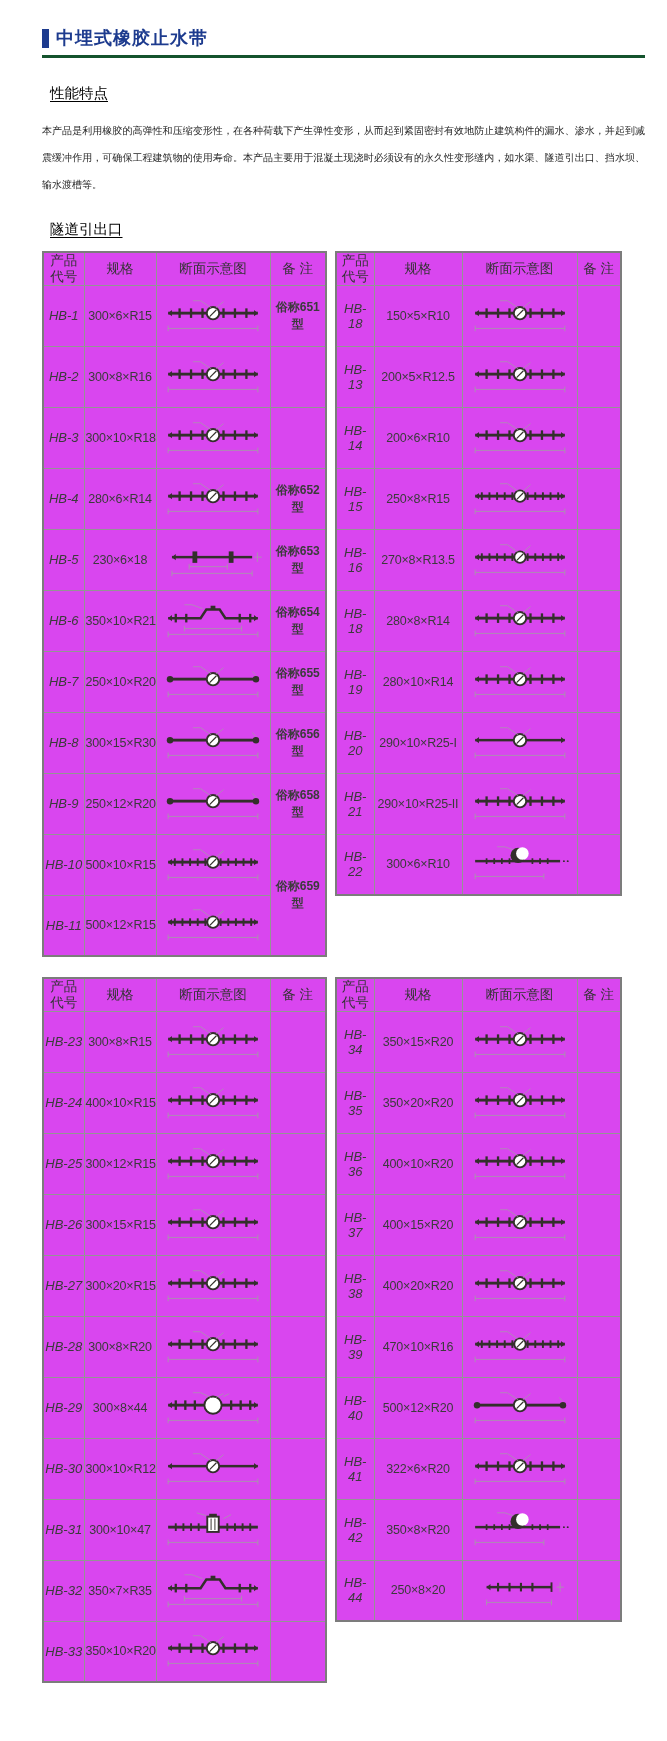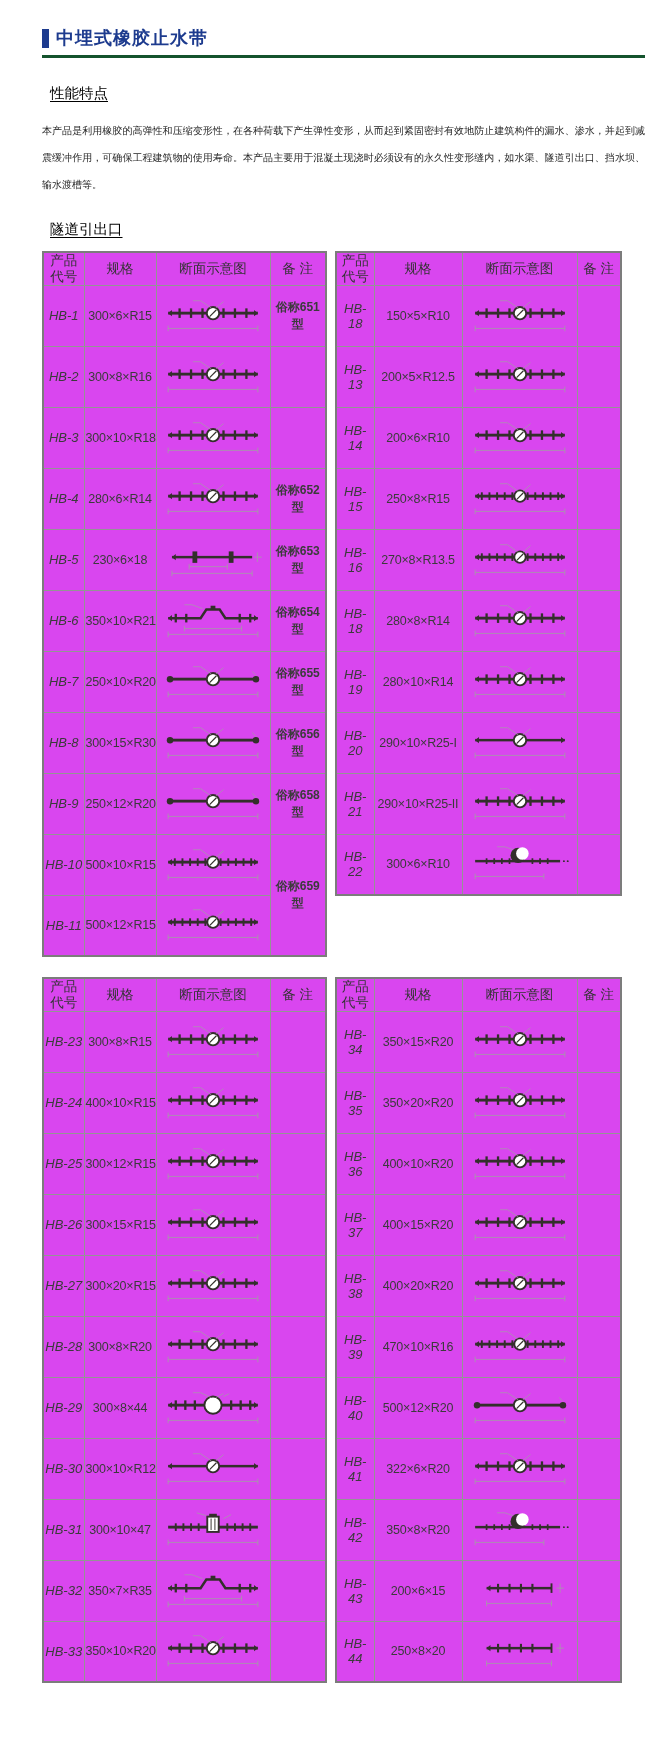--- a/index.html
+++ b/index.html
@@ -1200,58 +1200,37 @@
                 <line x1="48" y1="7" x2="39" y2="4" stroke="#a2a2a2" stroke-width="0.7"></line>
                 <line x1="39" y1="4" x2="31" y2="4" stroke="#a2a2a2" stroke-width="0.7"></line>
                 <line x1="8" y1="35" x2="80" y2="35" stroke="#a2a2a2" stroke-width="0.8"></line>
                 <line x1="8" y1="32" x2="8" y2="38" stroke="#a2a2a2" stroke-width="0.8"></line>
                 <line x1="80" y1="32" x2="80" y2="38" stroke="#a2a2a2" stroke-width="0.8"></line>
               </svg>
             </td>
             <td class="remark-cell"></td>
           </tr>
           <tr>
-            <td class="code-cell">HB-43</td>
-            <td class="spec-cell">200×6×15</td>
+            <td class="code-cell">HB-44</td>
+            <td class="spec-cell">250×8×20</td>
             <td class="diagram-cell">
               <svg viewBox="0 0 110 44" width="106" height="42">
                 <polygon points="20,19 24,15.8 24,22.2" fill="#332f2b"></polygon>
                 <rect x="20" y="17.7" width="68" height="2.6" fill="#332f2b"></rect>
                 <rect x="30.9" y="14.5" width="2.2" height="9" fill="#332f2b"></rect>
                 <rect x="42.9" y="14.5" width="2.2" height="9" fill="#332f2b"></rect>
                 <rect x="54.9" y="14.5" width="2.2" height="9" fill="#332f2b"></rect>
                 <rect x="66.9" y="14.5" width="2.2" height="9" fill="#332f2b"></rect>
                 <line x1="88" y1="14" x2="88" y2="24" stroke="#332f2b" stroke-width="2"></line>
                 <line x1="93" y1="19" x2="101" y2="19" stroke="#a2a2a2" stroke-width="0.8"></line>
                 <line x1="97" y1="14" x2="97" y2="24" stroke="#a2a2a2" stroke-width="0.8"></line>
                 <line x1="20" y1="35" x2="88" y2="35" stroke="#a2a2a2" stroke-width="0.8"></line>
                 <line x1="20" y1="32" x2="20" y2="38" stroke="#a2a2a2" stroke-width="0.8"></line>
                 <line x1="88" y1="32" x2="88" y2="38" stroke="#a2a2a2" stroke-width="0.8"></line>
               </svg>
             </td>
             <td class="remark-cell"></td>
           </tr>
-          <tr>
-            <td class="code-cell">HB-44</td>
-            <td class="spec-cell">250×8×20</td>
-            <td class="diagram-cell">
-              <svg viewBox="0 0 110 44" width="106" height="42">
-                <polygon points="20,19 24,15.8 24,22.2" fill="#332f2b"></polygon>
-                <rect x="20" y="17.7" width="68" height="2.6" fill="#332f2b"></rect>
-                <rect x="30.9" y="14.5" width="2.2" height="9" fill="#332f2b"></rect>
-                <rect x="42.9" y="14.5" width="2.2" height="9" fill="#332f2b"></rect>
-                <rect x="54.9" y="14.5" width="2.2" height="9" fill="#332f2b"></rect>
-                <rect x="66.9" y="14.5" width="2.2" height="9" fill="#332f2b"></rect>
-                <line x1="88" y1="14" x2="88" y2="24" stroke="#332f2b" stroke-width="2"></line>
-                <line x1="93" y1="19" x2="101" y2="19" stroke="#a2a2a2" stroke-width="0.8"></line>
-                <line x1="97" y1="14" x2="97" y2="24" stroke="#a2a2a2" stroke-width="0.8"></line>
-                <line x1="20" y1="35" x2="88" y2="35" stroke="#a2a2a2" stroke-width="0.8"></line>
-                <line x1="20" y1="32" x2="20" y2="38" stroke="#a2a2a2" stroke-width="0.8"></line>
-                <line x1="88" y1="32" x2="88" y2="38" stroke="#a2a2a2" stroke-width="0.8"></line>
-              </svg>
-            </td>
-            <td class="remark-cell"></td>
-          </tr>
         </tbody>
       </table>
     </div>
 
 </div>
 
 </body></html>

